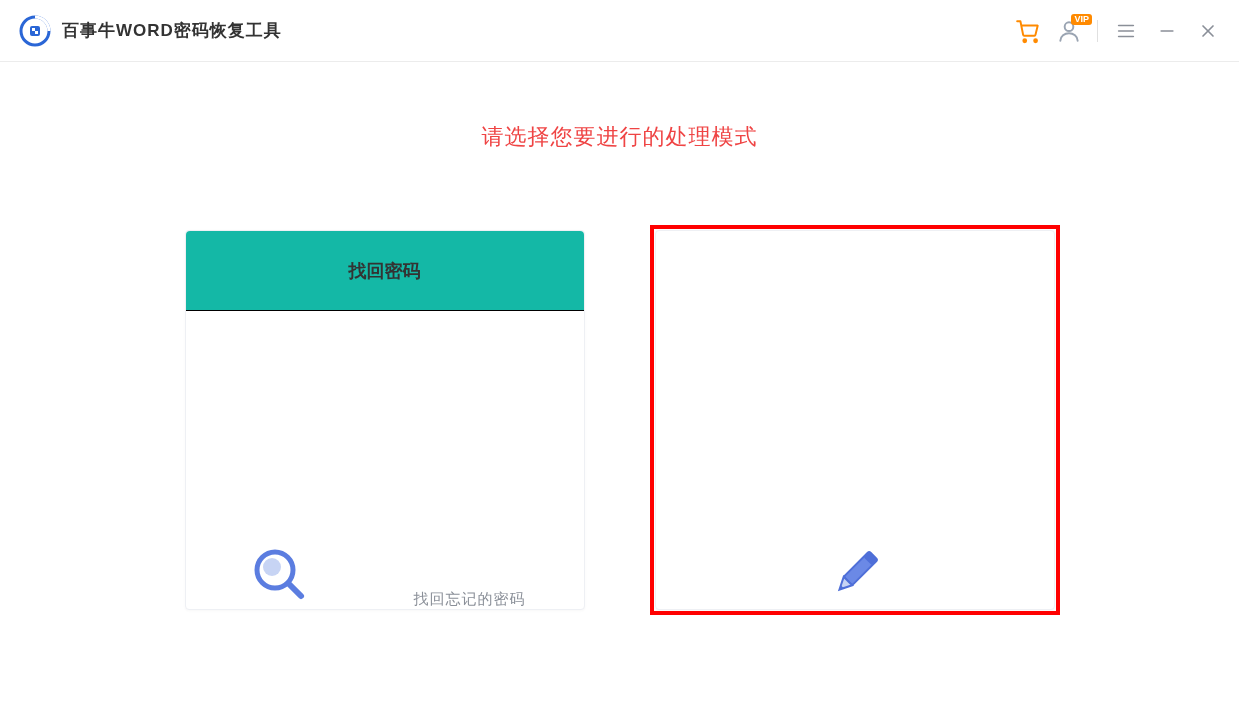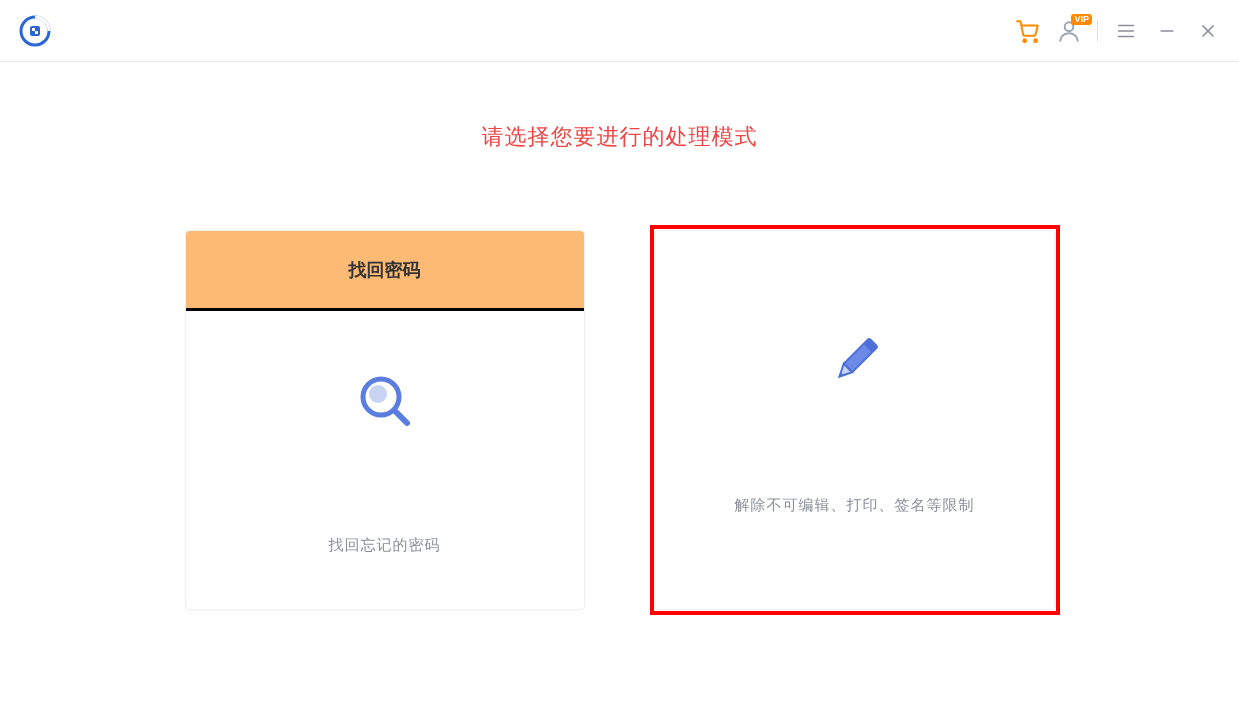--- a/index.html
+++ b/index.html
@@ -39,29 +39,29 @@
   }
   .card.selected::after{
     content:"";
     position:absolute;
     inset:-6px;
     border:4px solid #ff0000;
     pointer-events:none;
   }
   .card-head{
     height: 80px;
-    background:#fdba74;
+    background:#14b8a6;
     display:flex; align-items:center; justify-content:center;
     font-size:18px; font-weight:600; color:#333;
-    border-bottom:3px solid #000000;
+    border-bottom:1px solid #000000;
     border-radius:4px 4px 0 0;
   }
   .card-body{
     flex:1;
-    display:flex; flex-direction:column; align-items:center; justify-content:center;
+    display:flex; flex-direction:row; align-items:flex-end; justify-content:center;
     gap: 100px;
   }
   .card-icon{ width:70px; height:70px; display:flex; align-items:center; justify-content:center;}
   .card-desc{ font-size:15px; color:#8a8f98; letter-spacing:1px; }
   .app-logo svg { display:block; }
   .user-badge{ position:relative; }
   .user-badge .vip{
     position:absolute; top:-4px; right:-10px;
     background:#ff8a00; color:#fff; font-size:9px; font-weight:700;
     padding:1px 3px; border-radius:3px; line-height:1;
@@ -74,20 +74,21 @@
   <div class="left">
     <span class="app-logo">
       <svg width="34" height="34" viewBox="0 0 34 34">
         <circle cx="17" cy="17" r="14" fill="none" stroke="#2a66d6" stroke-width="3"></circle>
         <path d="M17 3 A14 14 0 0 1 31 17" fill="none" stroke="#ffffff" stroke-width="3"></path>
         <rect x="12" y="12" width="10" height="10" rx="2" fill="#2a66d6"></rect>
         <rect x="14" y="14" width="3" height="3" fill="#fff"></rect>
         <rect x="17" y="17" width="3" height="3" fill="#fff"></rect>
       </svg>
     </span>
+    <span class="title">百事牛WORD密码恢复工具</span>
   </div>
   <div class="spacer"></div>
   <div class="icons">
     <span class="icon">
       <svg width="26" height="26" viewBox="0 0 24 24" fill="none" stroke="#ff8a00" stroke-width="1.8" stroke-linecap="round" stroke-linejoin="round">
         <circle cx="9" cy="21" r="1.3" fill="#ff8a00"></circle>
         <circle cx="19" cy="21" r="1.3" fill="#ff8a00"></circle>
         <path d="M2 3h3l2.5 12.5a1 1 0 0 0 1 .8h9.4a1 1 0 0 0 1-.8L21 7H6"></path>
       </svg>
     </span>
@@ -143,18 +144,17 @@
         <div class="card-icon">
           <svg width="64" height="64" viewBox="0 0 64 64">
             <g transform="rotate(45 32 32)">
               <rect x="26" y="6" width="12" height="36" rx="2" fill="#6b89e6" stroke="#4f6fd8" stroke-width="2"></rect>
               <rect x="26" y="6" width="12" height="8" rx="2" fill="#4f6fd8"></rect>
               <polygon points="26,42 38,42 32,54" fill="#c7d4f4" stroke="#4f6fd8" stroke-width="2"></polygon>
               <polygon points="30,50 34,50 32,54" fill="#4f6fd8"></polygon>
             </g>
           </svg>
         </div>
-        <div class="card-desc">解除不可编辑、打印、签名等限制</div>
       </div>
     </div>
 
   </div>
 </div>
 
 </body></html>

